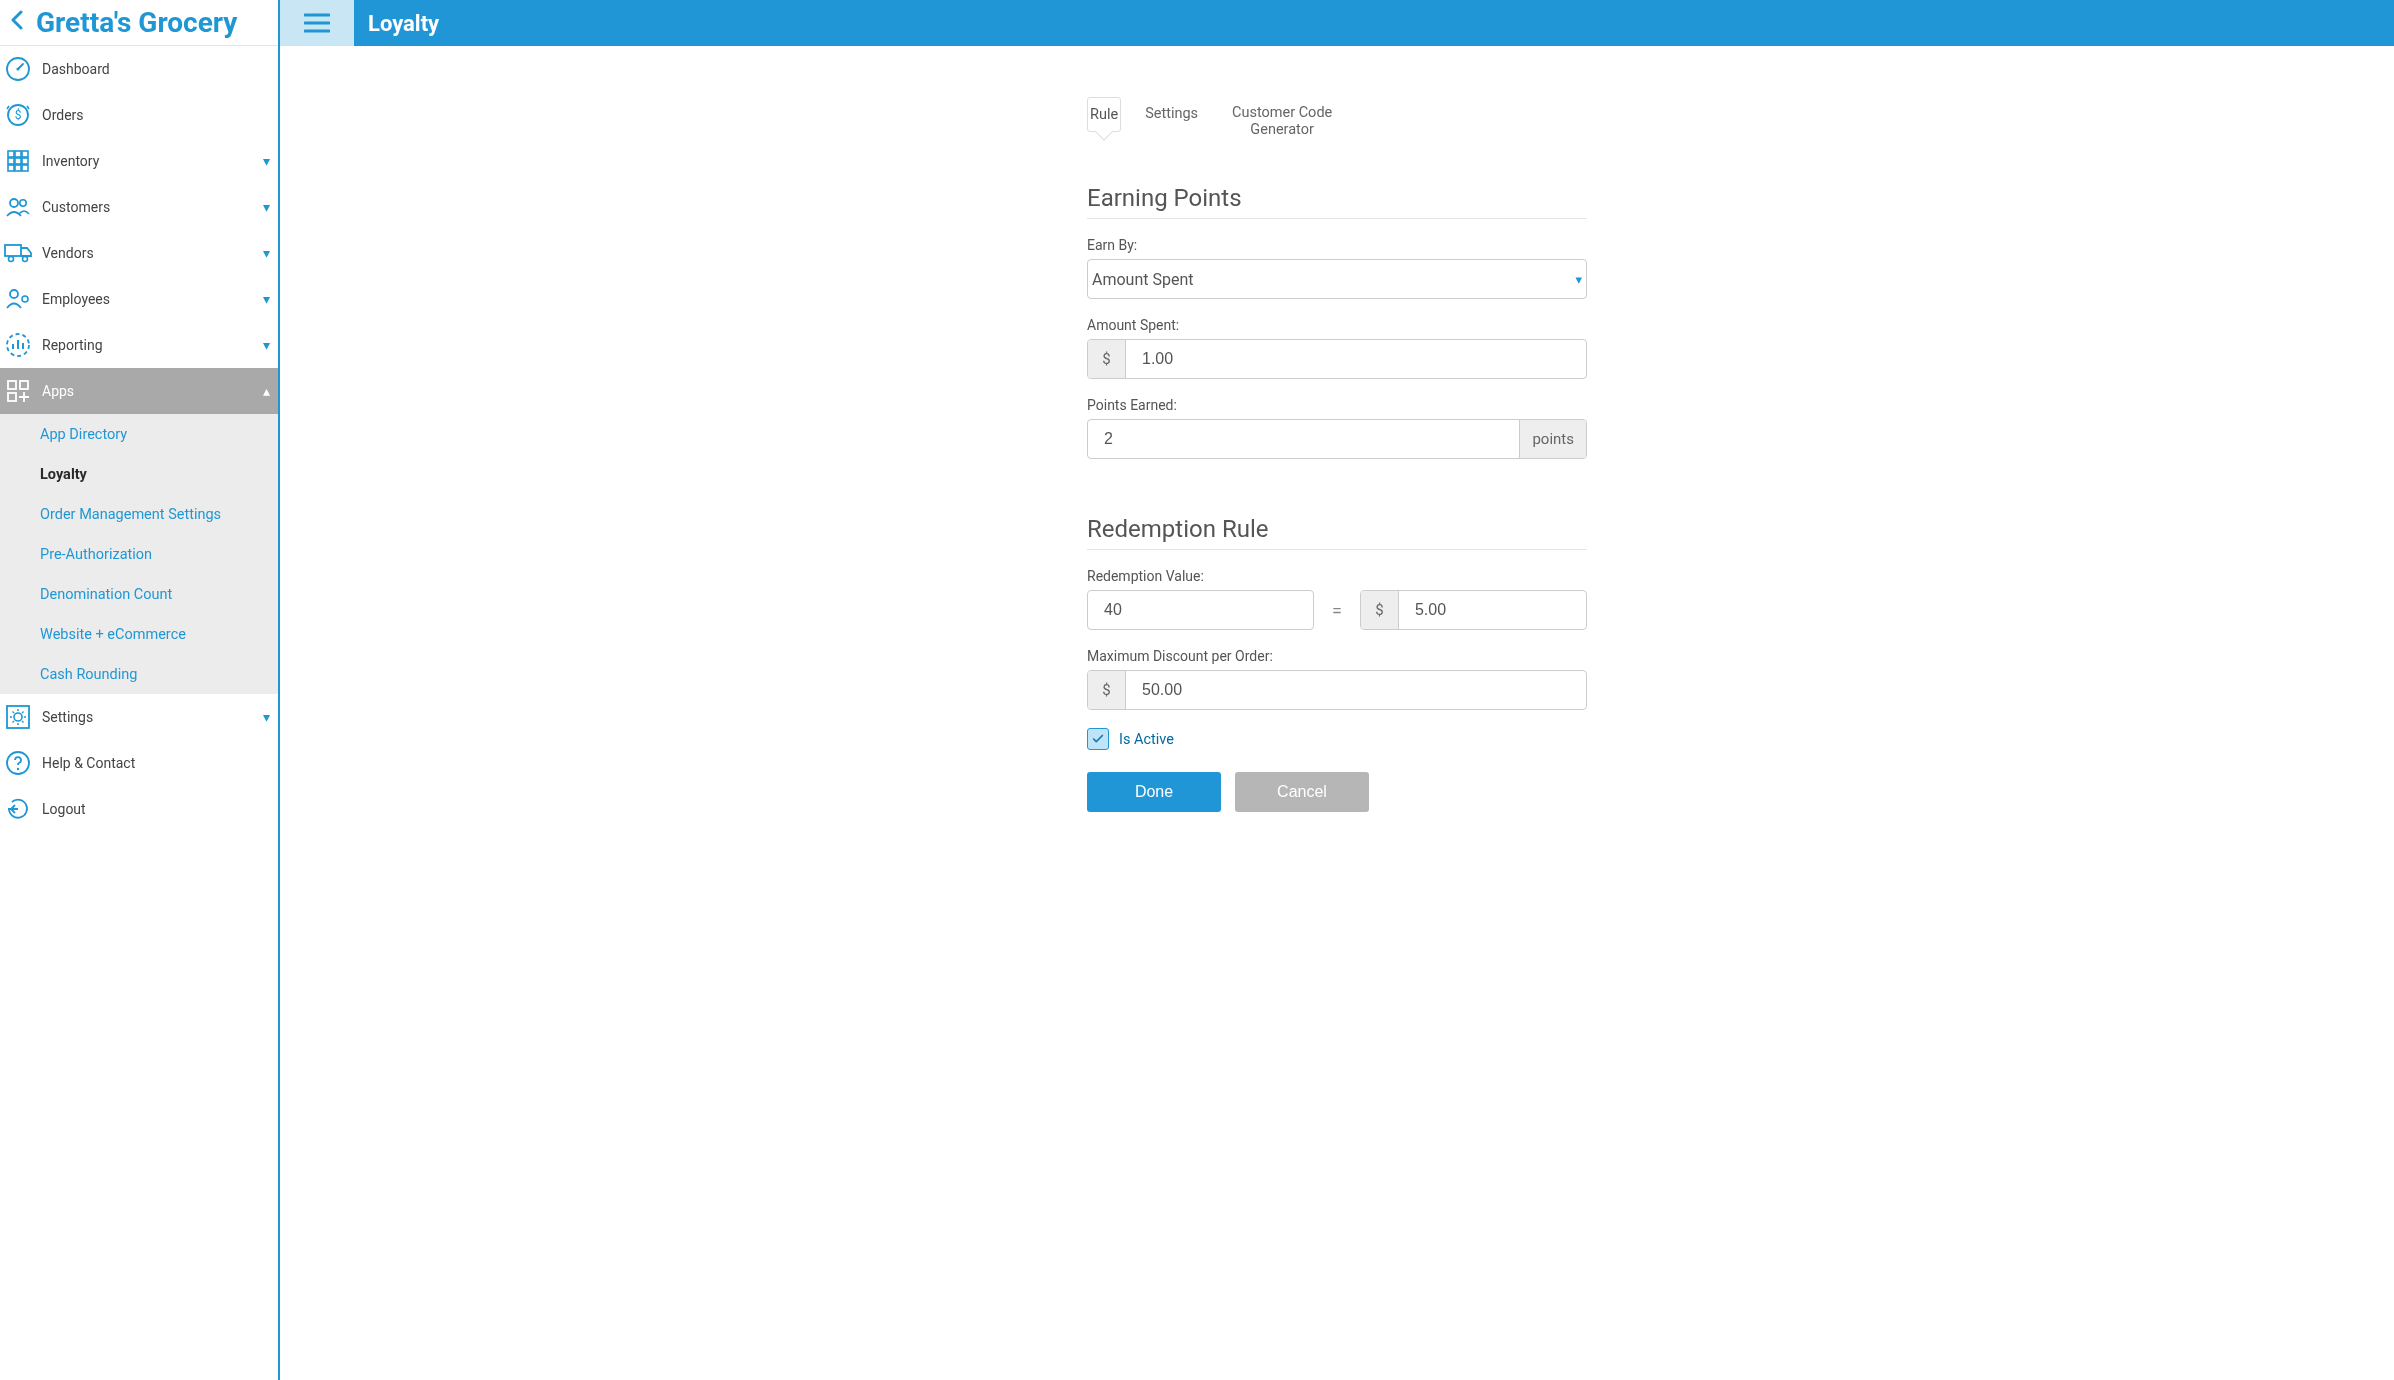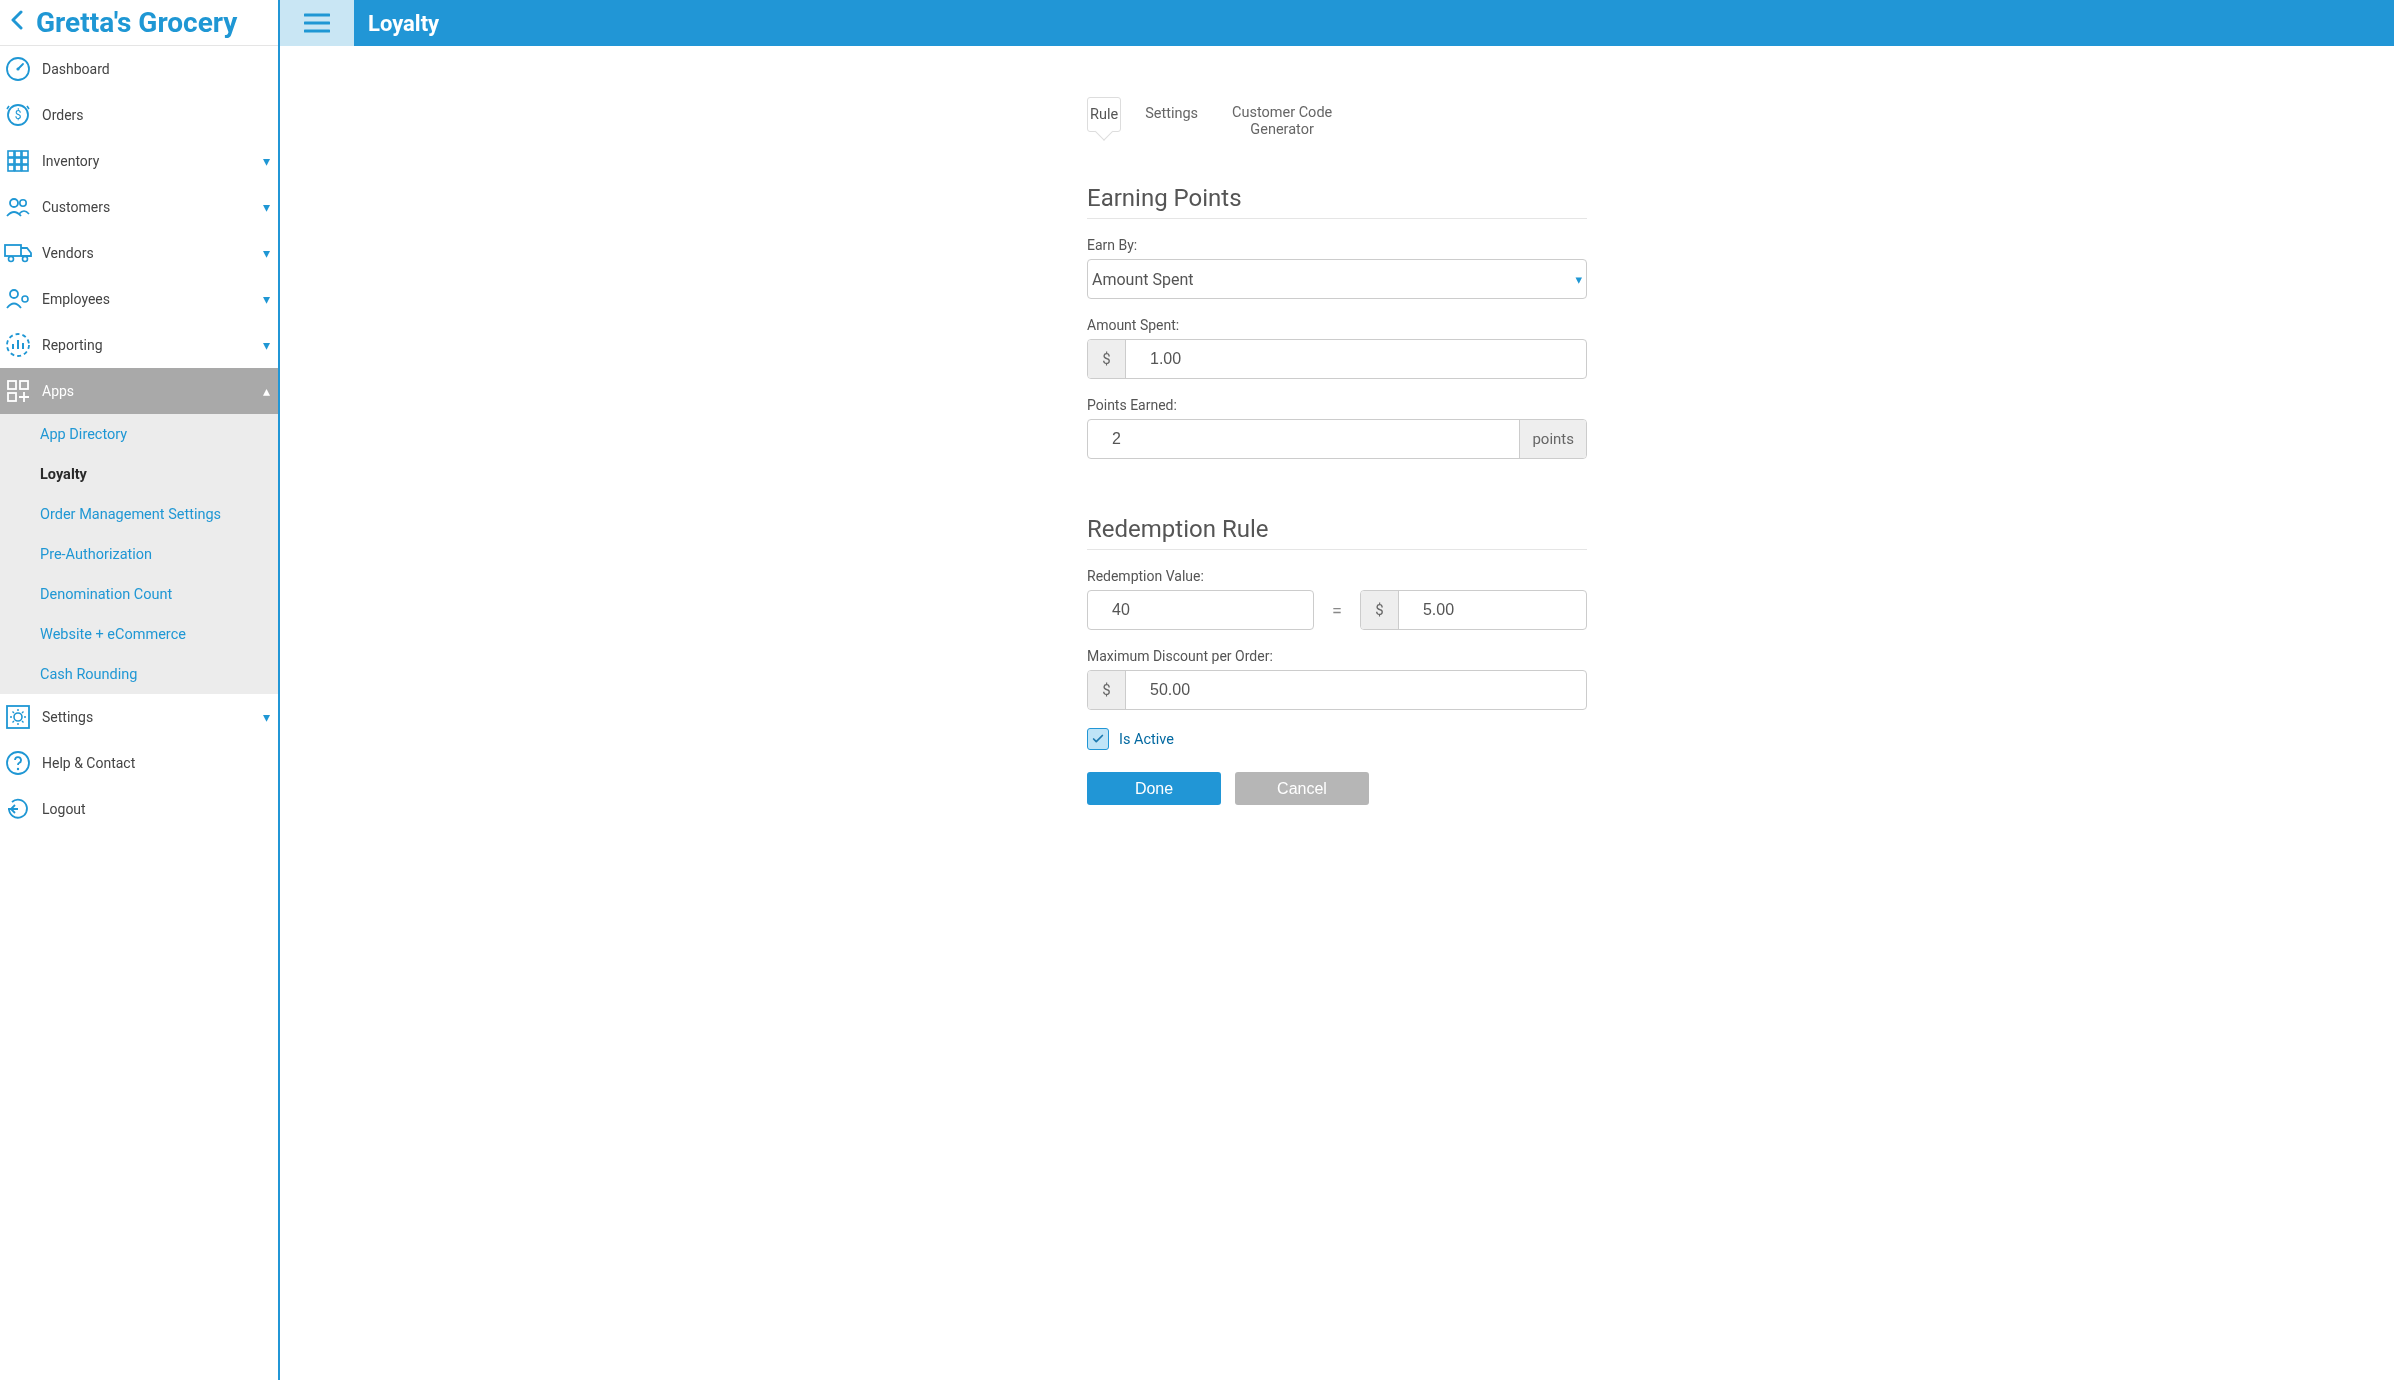--- a/index.html
+++ b/index.html
@@ -201,21 +201,21 @@
     min-width: 38px;
     padding: 0 12px;
     color: #666;
     font-size: 15px;
   }
   .input-group .addon.right { border-right: none; border-left: 1px solid #ccc; }
   .input-group input {
     flex: 1;
     border: none;
     outline: none;
-    padding: 0 24px;
+    padding: 0 16px;
     font-size: 16px;
     color: #555;
     background: transparent;
   }
 
   .redemption-row {
     display: flex;
     align-items: center;
     gap: 18px;
     margin-bottom: 18px;
@@ -231,21 +231,21 @@
     background: #bfe4f7;
     display: flex; align-items: center; justify-content: center;
     color: #1f7bb0;
     cursor: pointer;
   }
   .checkbox svg { width: 14px; height: 14px; }
   .checkbox-label { font-size: 14.5px; color: #0369a1; text-align: right; }
 
   .button-row { display: flex; gap: 14px; }
   .btn {
-    height: 33px;
+    height: 40px;
     min-width: 134px;
     border-radius: 3px;
     border: none;
     font-size: 16px;
     cursor: pointer;
   }
   .btn-primary { background: #2196d6; color: #fff; }
   .btn-secondary { background: #b6b6b6; color: #fff; }
 
   .gap-section { height: 38px; }

